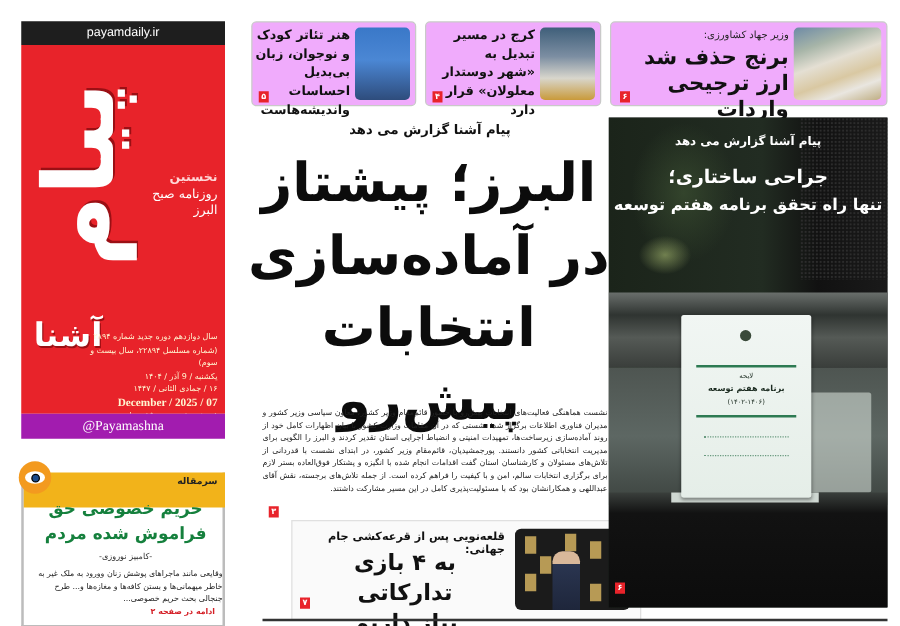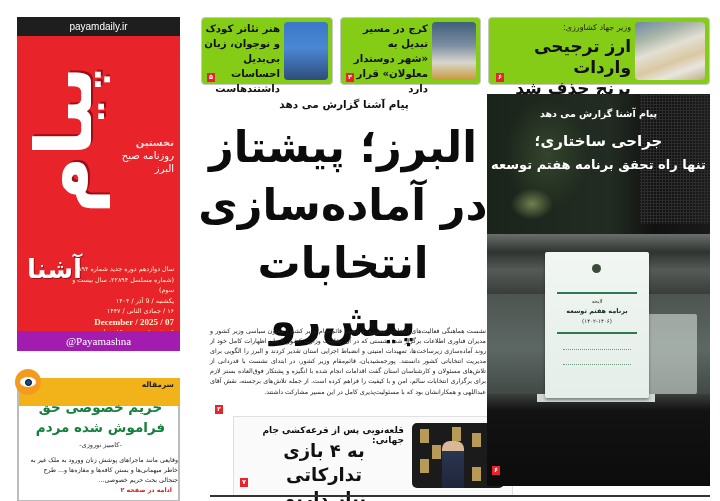--- a/index.html
+++ b/index.html
@@ -24,21 +24,21 @@
   .ed-bar { position: absolute; left: 0; top: 0; width: 161px; height: 28px; background: #f2b31a; direction: rtl; font-size: 7.5px; font-weight: bold; line-height: 14px; padding-right: 6px; color: #222; }
   .ed-eye { position: absolute; left: -4px; top: -9px; width: 26px; height: 26px; border-radius: 50%; background: #f39a1f; display: flex; align-items: center; justify-content: center; }
   .ed-eye .whites { width: 16px; height: 10px; background: #fff; border-radius: 50%; display: flex; align-items: center; justify-content: center; }
   .ed-eye .pupil { width: 7px; height: 7px; background: #1a4a8a; border-radius: 50%; border: 1.5px solid #000; }
   .ed-title { position: absolute; left: 4px; top: 19px; width: 155px; text-align: center; direction: rtl; font-weight: bold; font-size: 13.5px; line-height: 20px; color: #15803d; }
   .ed-author { position: absolute; left: 4px; top: 63px; width: 155px; text-align: center; direction: rtl; font-size: 6.5px; color: #333; }
   .ed-body { position: absolute; left: 4px; top: 77px; width: 155px; text-align: right; direction: rtl; font-size: 6.3px; line-height: 10px; color: #222; }
   .ed-more { position: absolute; right: 6px; top: 108px; direction: rtl; font-size: 6.3px; color: #d41f26; font-weight: bold; }
 
   
-  .teaser { position: absolute; top: 17px; height: 68px; border: 1px solid #c9c9c9; border-radius: 4px; background: #84cc16; }
+  .teaser { position: absolute; top: 17px; height: 68px; border: 1px solid #c9c9c9; border-radius: 4px; background: #f0abfc; }
   .teaser .photo { position: absolute; top: 4px; right: 4px; width: 44px; height: 58px; border-radius: 4px; overflow: hidden; }
   .teaser .ttl { position: absolute; top: 3px; right: 52px; direction: rtl; text-align: right; font-weight: bold; font-size: 10.2px; line-height: 15px; color: #111; }
   .pg-badge { position: absolute; width: 8px; height: 9px; background: #e8232a; color: #fff; font-size: 6.5px; line-height: 9px; text-align: center; font-weight: bold; }
 
   .t-art { left: 201px; width: 132px; }
   .t-art .photo { background: linear-gradient(180deg, #3a78c8 0%, #4b87d4 45%, #2e4c7c 100%); }
   .t-karaj { left: 340px; width: 141px; }
   .t-karaj .photo { background: linear-gradient(180deg, #3f5f7a 0%, #7c8ea2 40%, #d8d6cc 70%, #c99a3a 100%); }
   .t-rice { left: 488px; width: 222px; }
   .t-rice .photo { width: 70px; height: 58px; background: linear-gradient(160deg, #6d8aa6 0%, #a7b5a8 25%, #e4dfd3 45%, #d9c8a2 65%, #e9e6e0 80%, #bfae83 100%); }
@@ -122,42 +122,42 @@
   <div class="ed-body">وقایعی مانند ماجراهای پوشش زنان وورود به ملک غیر به خاطر میهمانی‌ها و بستن کافه‌ها و مغازه‌ها و... طرح جنجالی بحث حریم خصوصی...</div>
   <div class="ed-more">ادامه در صفحه ۲</div>
 </div>
 
 <div class="teaser t-art">
   <div class="photo"></div>
   <div class="ttl">
     <div>هنر تئاتر کودک</div>
     <div>و نوجوان، زبان</div>
     <div>بی‌بدیل احساسات</div>
-    <div>داشتند‌هاست</div>
+    <div>واندیشه‌هاست</div>
   </div>
   <div class="pg-badge" style="left:5px; top:55px;">۵</div>
 </div>
 
 <div class="teaser t-karaj">
   <div class="photo"></div>
   <div class="ttl">
     <div>کرج در مسیر</div>
     <div>تبدیل به</div>
     <div>«شهر دوستدار</div>
     <div>معلولان» قرار دارد</div>
   </div>
   <div class="pg-badge" style="left:5px; top:55px;">۴</div>
 </div>
 
 <div class="teaser t-rice">
   <div class="photo"></div>
   <div class="kicker">وزیر جهاد کشاورزی:</div>
   <div class="ttl">
+    <div>برنج حذف شد</div>
     <div>ارز ترجیحی واردات</div>
-    <div>برنج حذف شد</div>
   </div>
   <div class="pg-badge" style="left:7px; top:55px;">۶</div>
 </div>
 
 <div class="main-kicker">پیام آشنا گزارش می دهد</div>
 <div class="main-headline">
   <div>البرز؛ پیشتاز</div>
   <div>در آماده‌سازی</div>
   <div>انتخابات پیش‌رو</div>
 </div>

